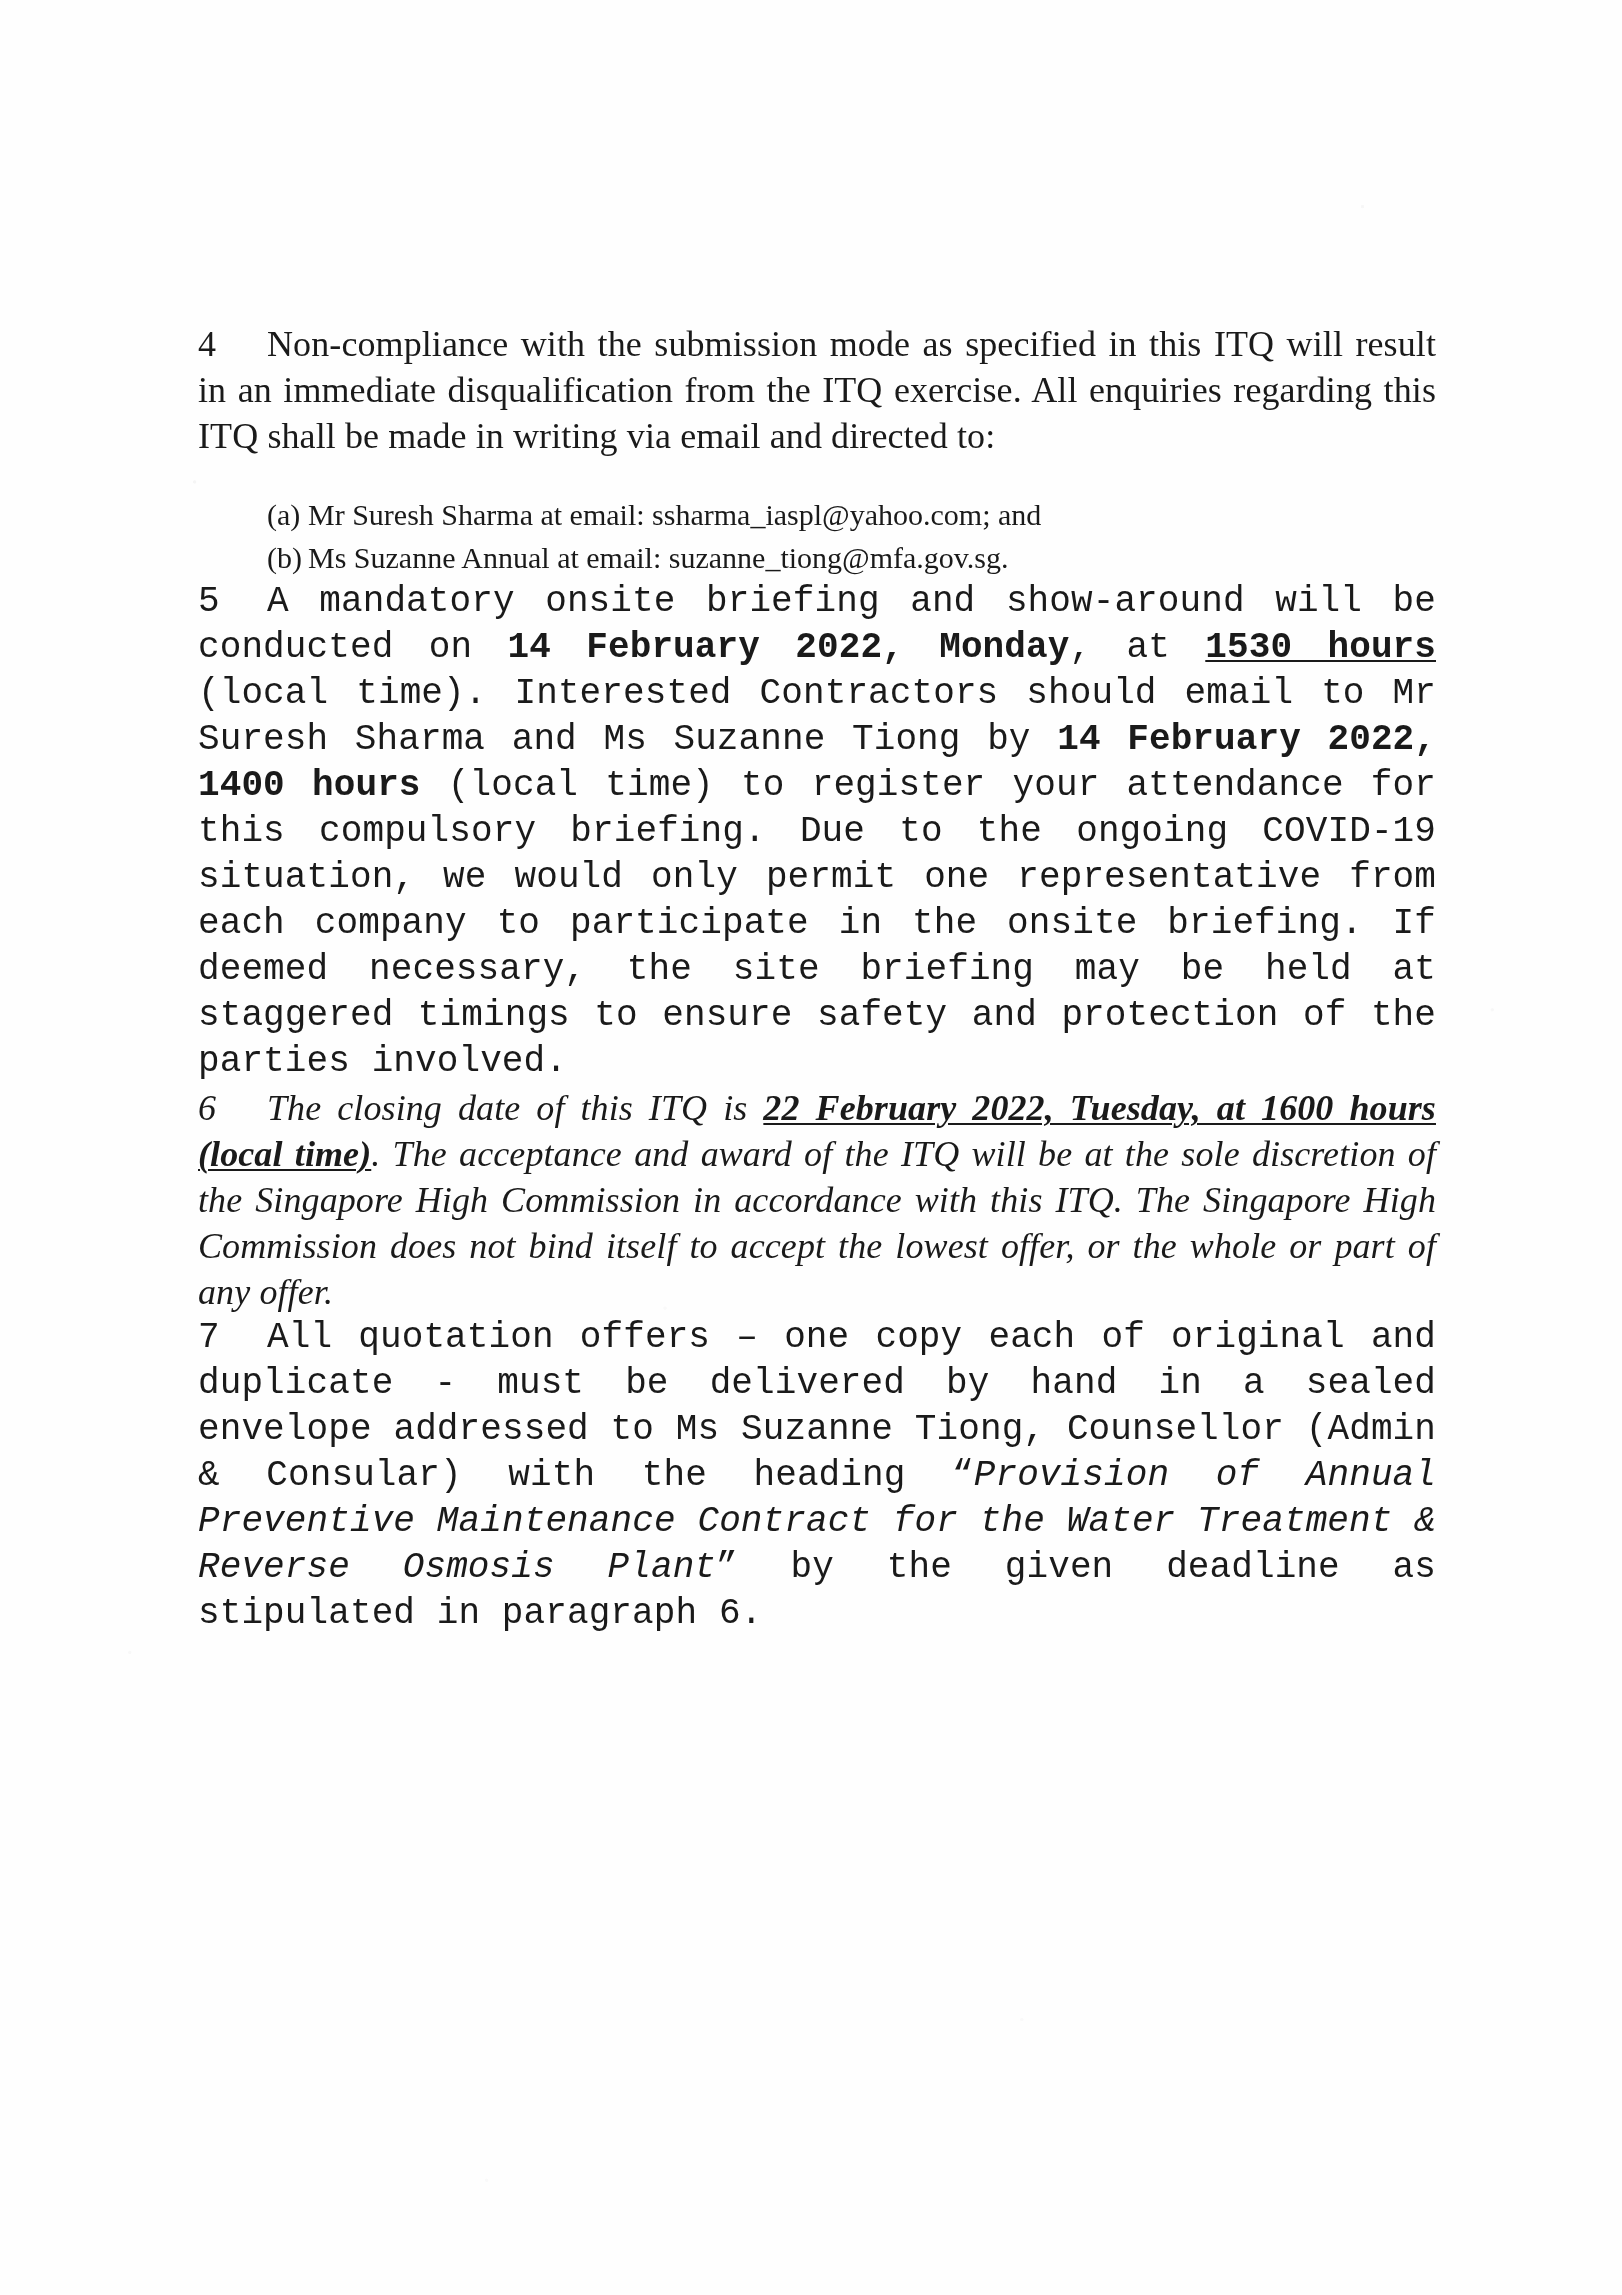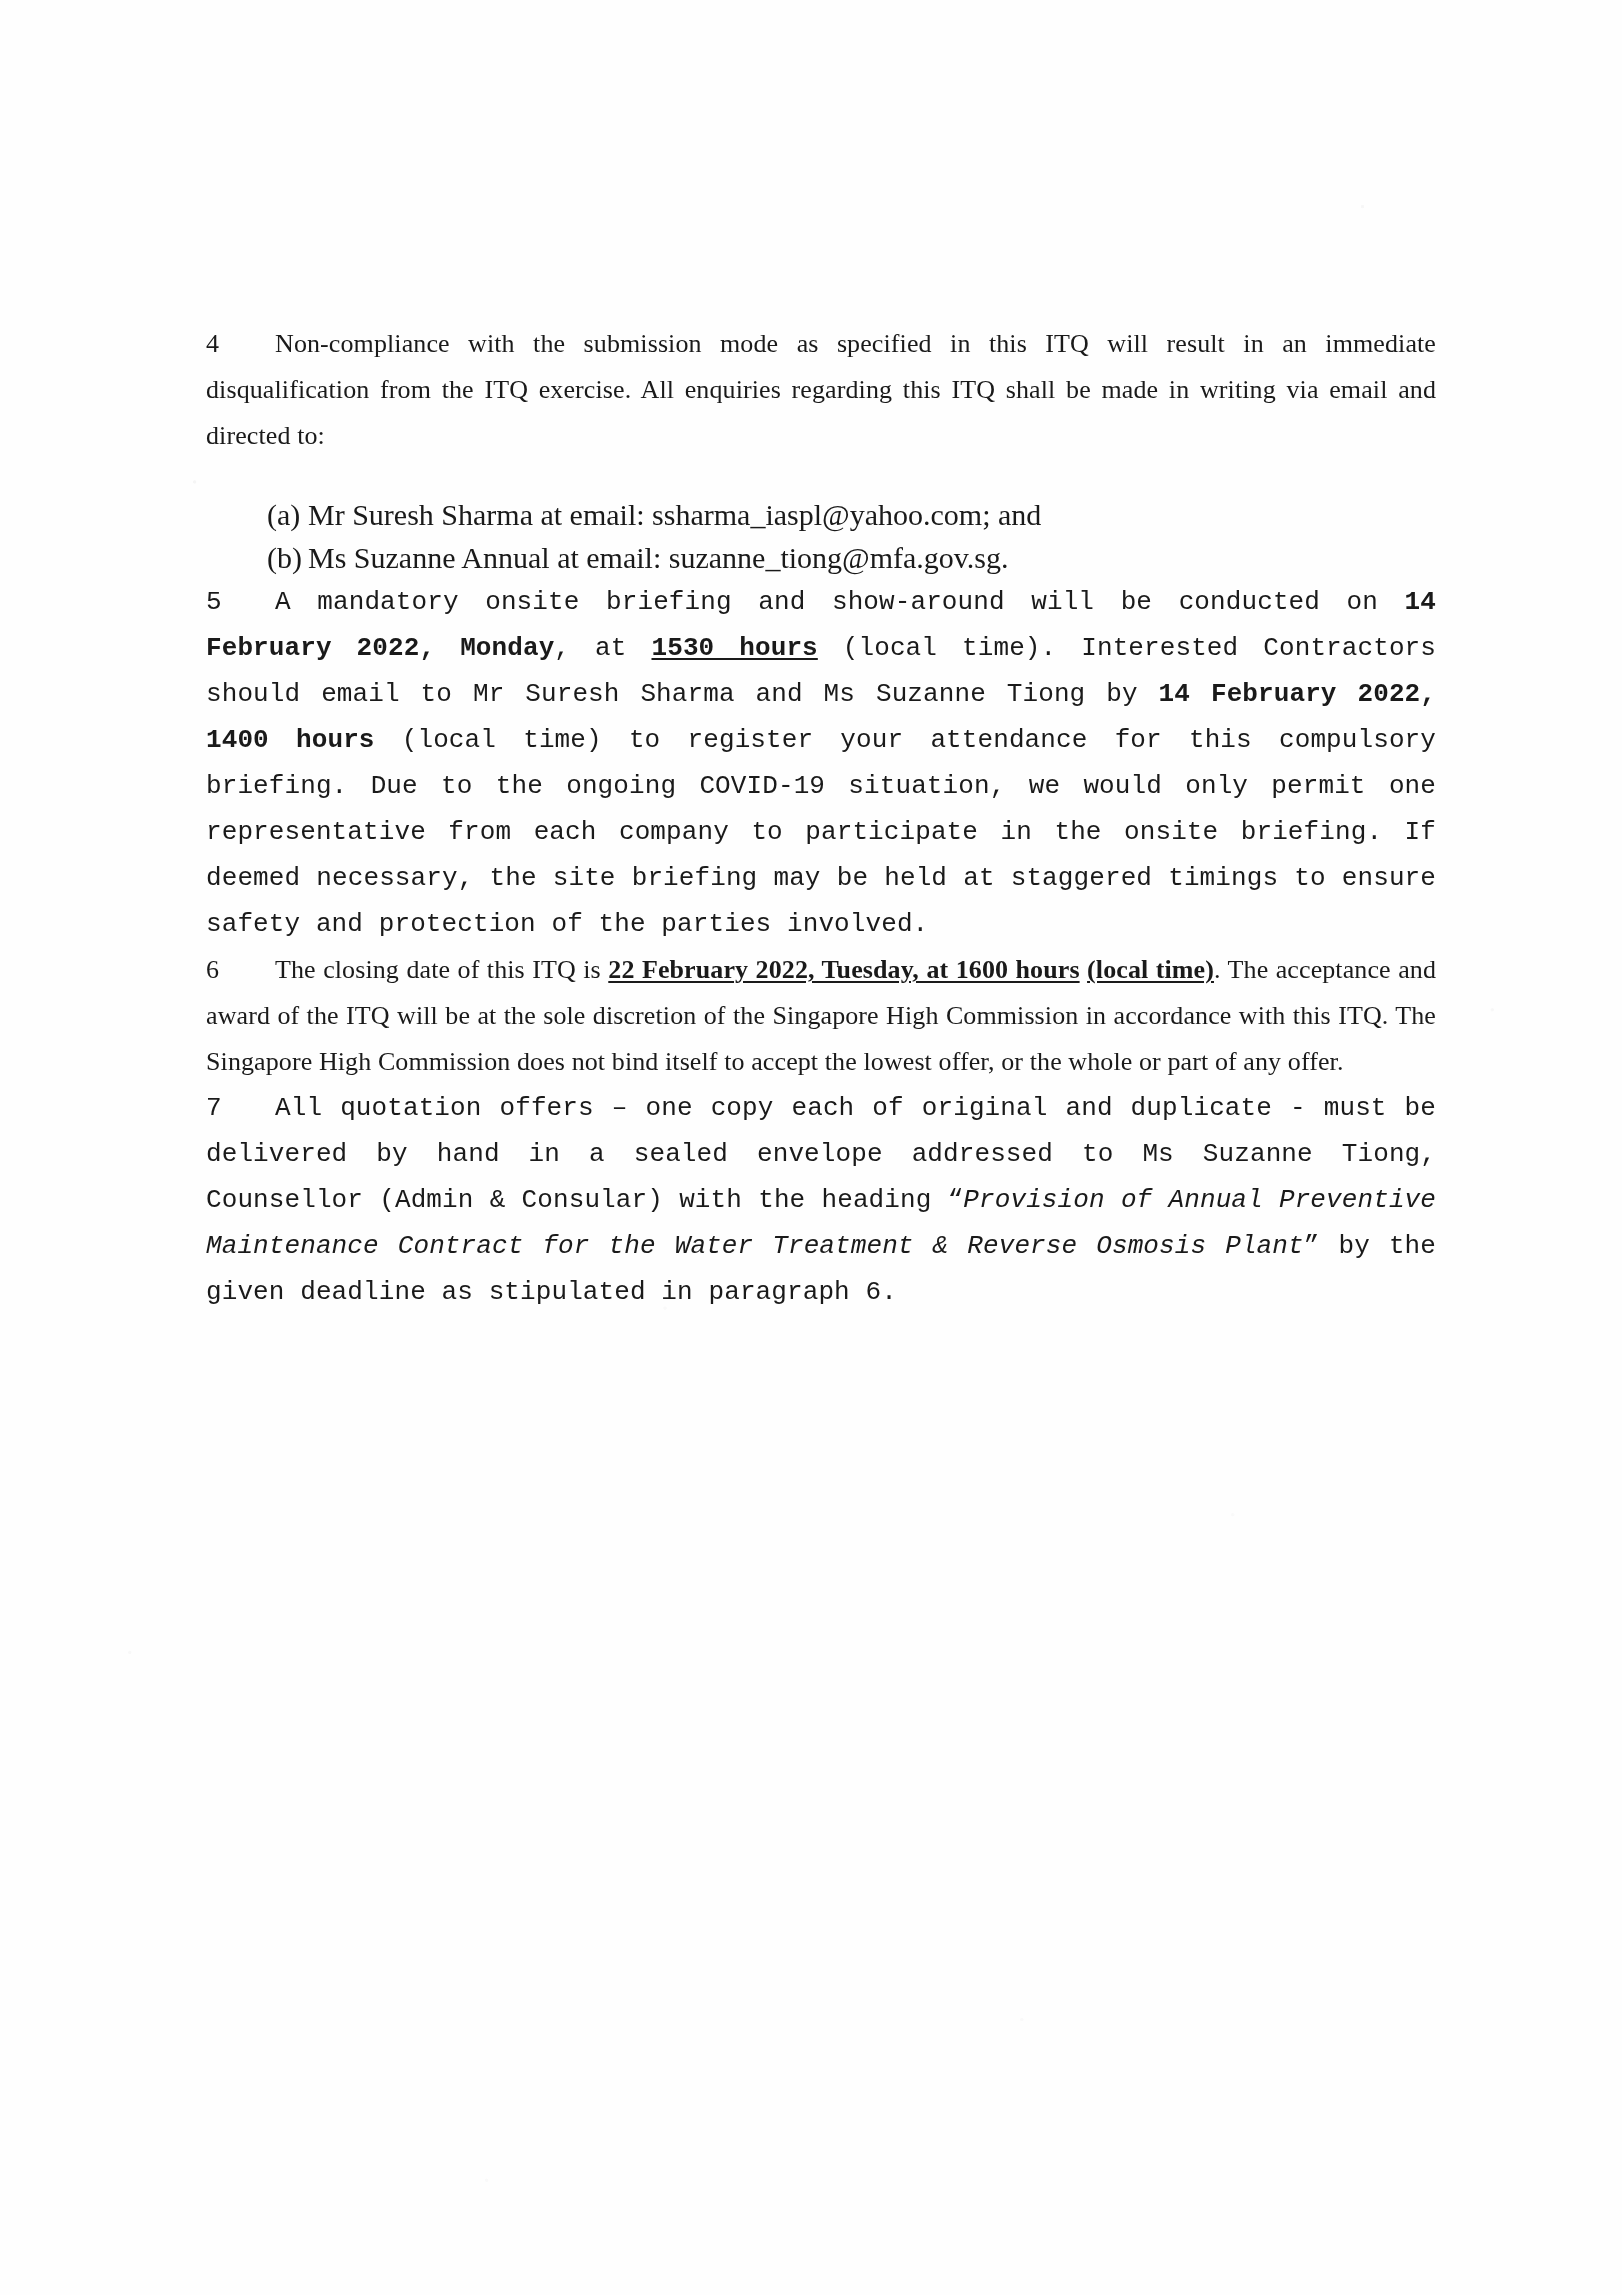--- a/index.html
+++ b/index.html
@@ -34,32 +34,32 @@
       radial-gradient(circle at 30% 95%, rgba(170,170,170,.12) 0 1.3px, transparent 2px),
       radial-gradient(circle at 76% 66%, rgba(170,170,170,.10) 0 1.3px, transparent 2px);
   }
   .body-text {
     position: absolute;
     left: 198px;
     top: 321px;
     width: 1238px;
   }
   p.para {
-    margin: 0 0 0 8px;
-    font-size: 26px;
+    margin: 0 0 0 0;
+    font-size: 36px;
     line-height: 46px;
     text-align: justify;
     text-justify: inter-word;
     letter-spacing: 0.1px;
   }
   .num {
     display: inline-block;
     width: 69px;
   }
-  .gap-lg { margin-top: 99px; }
+  .gap-lg { margin-top: 99px; font-style: italic; }
   .gap-xl { margin-top: 115px; font-family: Liberation Mono, monospace; }
 
   .sublist {
     margin: 34px 0 0 0;
     padding: 0;
     list-style: none;
   }
   .sublist li {
     font-size: 30px;
     line-height: 43px;

